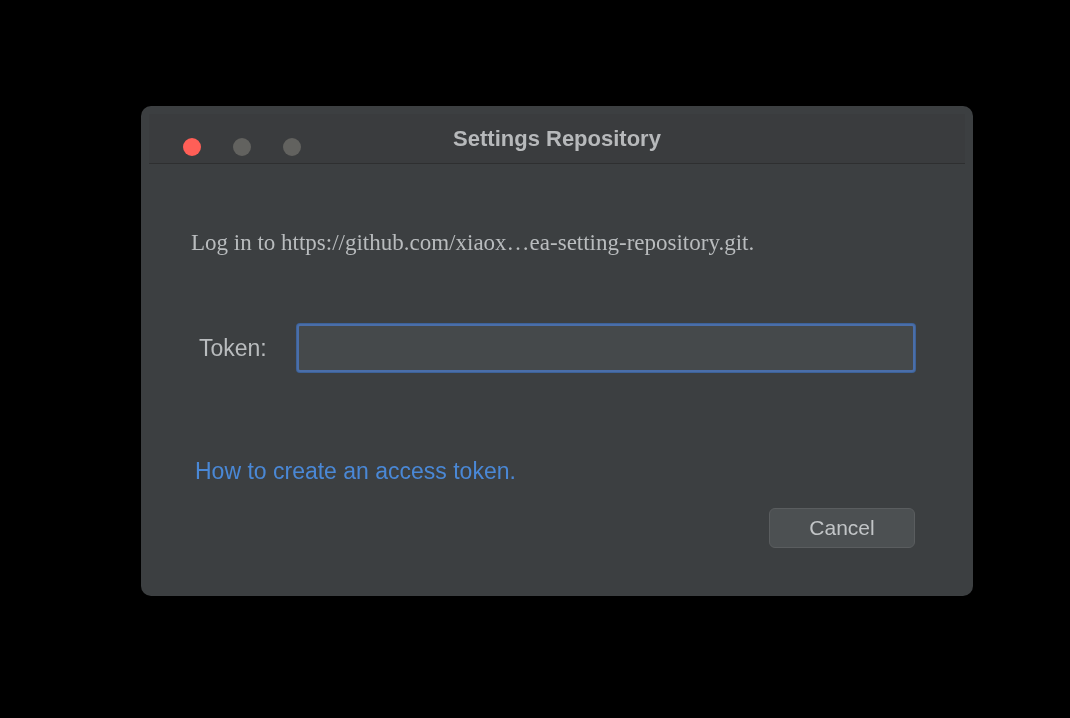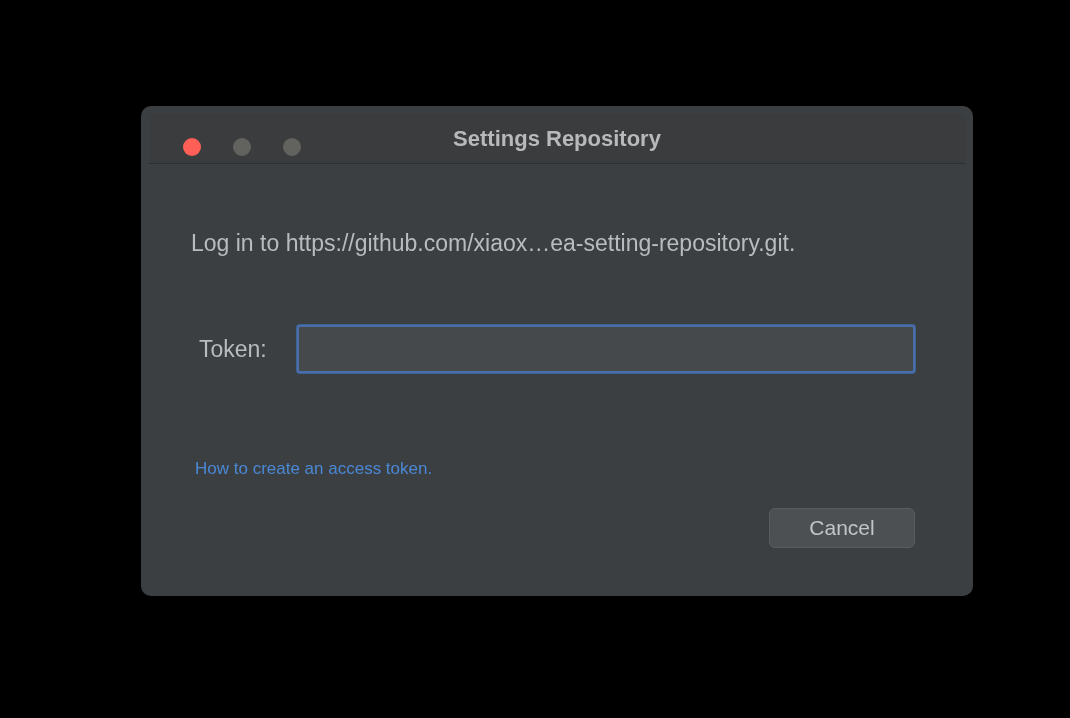--- a/index.html
+++ b/index.html
@@ -63,20 +63,21 @@
       padding: 42px 34px 24px 34px;
       display: flex;
       flex-direction: column;
     }
     .login-text {
       color: #b9bcbe;
       font-size: 23px;
       font-weight: 400;
       margin-bottom: 52px;
       white-space: nowrap;
+      font-family: Liberation Serif, serif;
     }
     .field-row {
       display: flex;
       align-items: center;
       gap: 14px;
       margin-bottom: 70px;
     }
     .field-label {
       color: #b9bcbe;
       font-size: 23px;
@@ -89,21 +90,21 @@
       border: 2px solid #4a6ea9;
       border-radius: 3px;
       outline: none;
       color: #bbbbbb;
       font-size: 20px;
       padding: 0 10px;
       box-shadow: 0 0 0 1px #3d6298;
     }
     .help-link {
       color: #4a88d6;
-      font-size: 17px;
+      font-size: 23px;
       font-weight: 400;
       cursor: pointer;
       margin-left: 12px;
     }
     .button-row {
       margin-top: auto;
       display: flex;
       justify-content: flex-end;
       gap: 18px;
       padding-right: 0;

